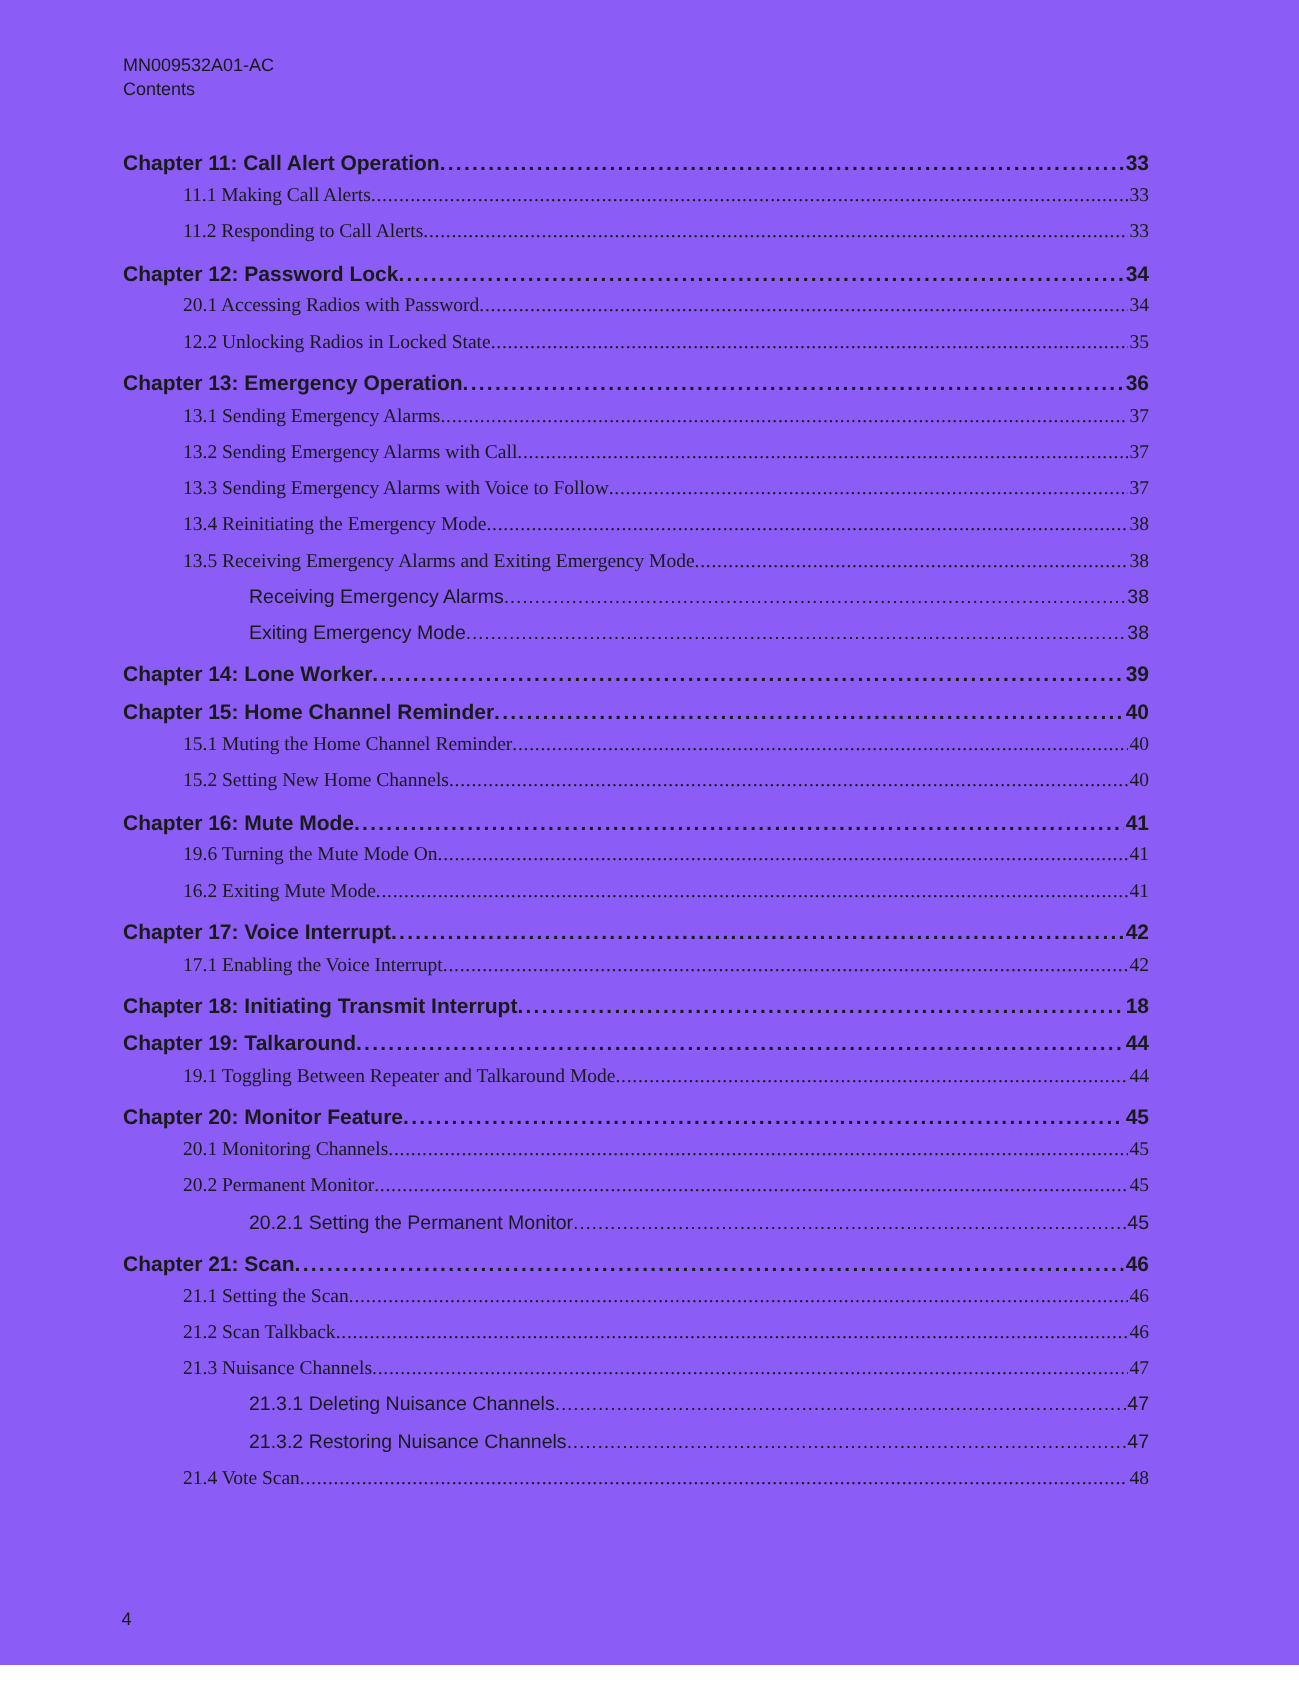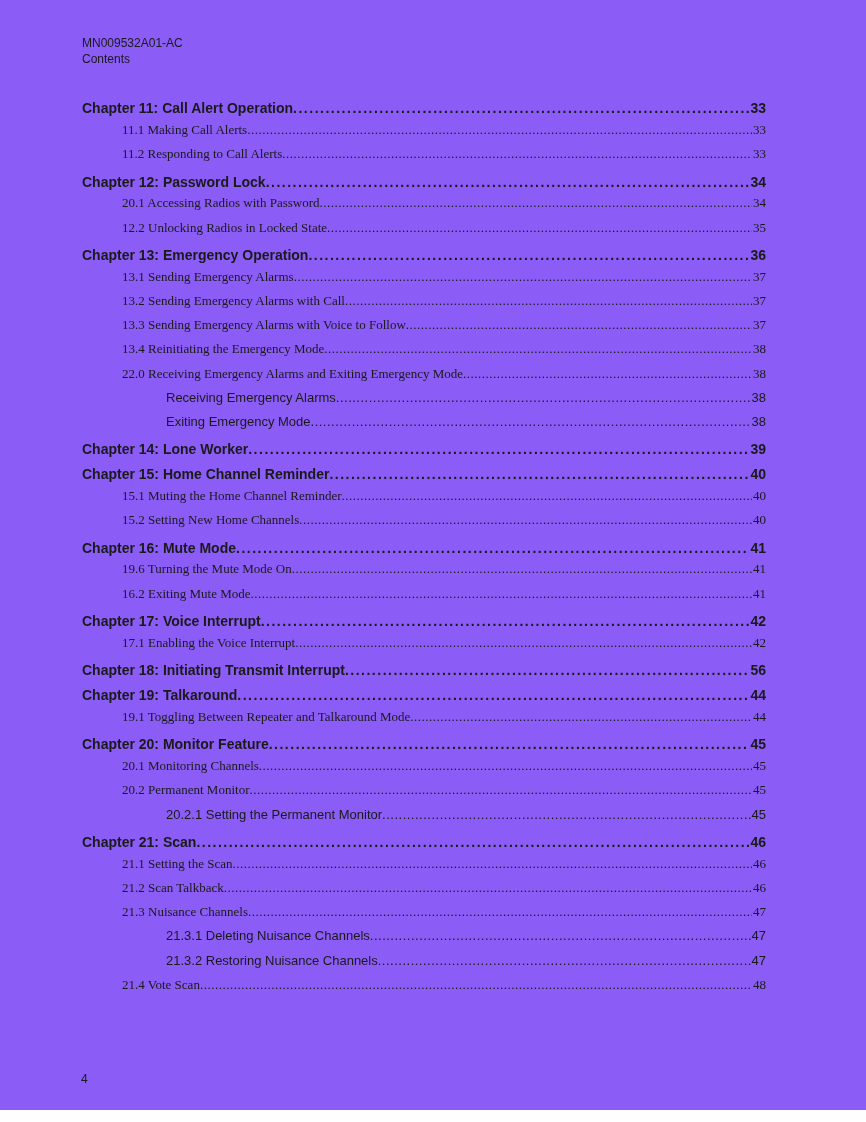--- a/index.html
+++ b/index.html
@@ -123,21 +123,21 @@
         <span class="label">13.3 Sending Emergency Alarms with Voice to Follow</span>
         <span class="leader"></span>
         <span class="pagenum">37</span>
       </div>
       <div class="toc-row level-2">
         <span class="label">13.4 Reinitiating the Emergency Mode</span>
         <span class="leader"></span>
         <span class="pagenum">38</span>
       </div>
       <div class="toc-row level-2">
-        <span class="label">22.0 Receiving Emergency Alarms and Exiting Emergency Mode</span>
+        <span class="label">13.5 Receiving Emergency Alarms and Exiting Emergency Mode</span>
         <span class="leader"></span>
         <span class="pagenum">38</span>
       </div>
       <div class="toc-row level-3">
         <span class="label">Receiving Emergency Alarms</span>
         <span class="leader"></span>
         <span class="pagenum">38</span>
       </div>
       <div class="toc-row level-3">
         <span class="label">Exiting Emergency Mode</span>
@@ -185,21 +185,21 @@
         <span class="pagenum">42</span>
       </div>
       <div class="toc-row level-2">
         <span class="label">17.1 Enabling the Voice Interrupt</span>
         <span class="leader"></span>
         <span class="pagenum">42</span>
       </div>
       <div class="toc-row level-1">
         <span class="label">Chapter 18: Initiating Transmit Interrupt</span>
         <span class="leader"></span>
-        <span class="pagenum">56</span>
+        <span class="pagenum">18</span>
       </div>
       <div class="toc-row level-1">
         <span class="label">Chapter 19: Talkaround</span>
         <span class="leader"></span>
         <span class="pagenum">44</span>
       </div>
       <div class="toc-row level-2">
         <span class="label">19.1 Toggling Between Repeater and Talkaround Mode</span>
         <span class="leader"></span>
         <span class="pagenum">44</span>

